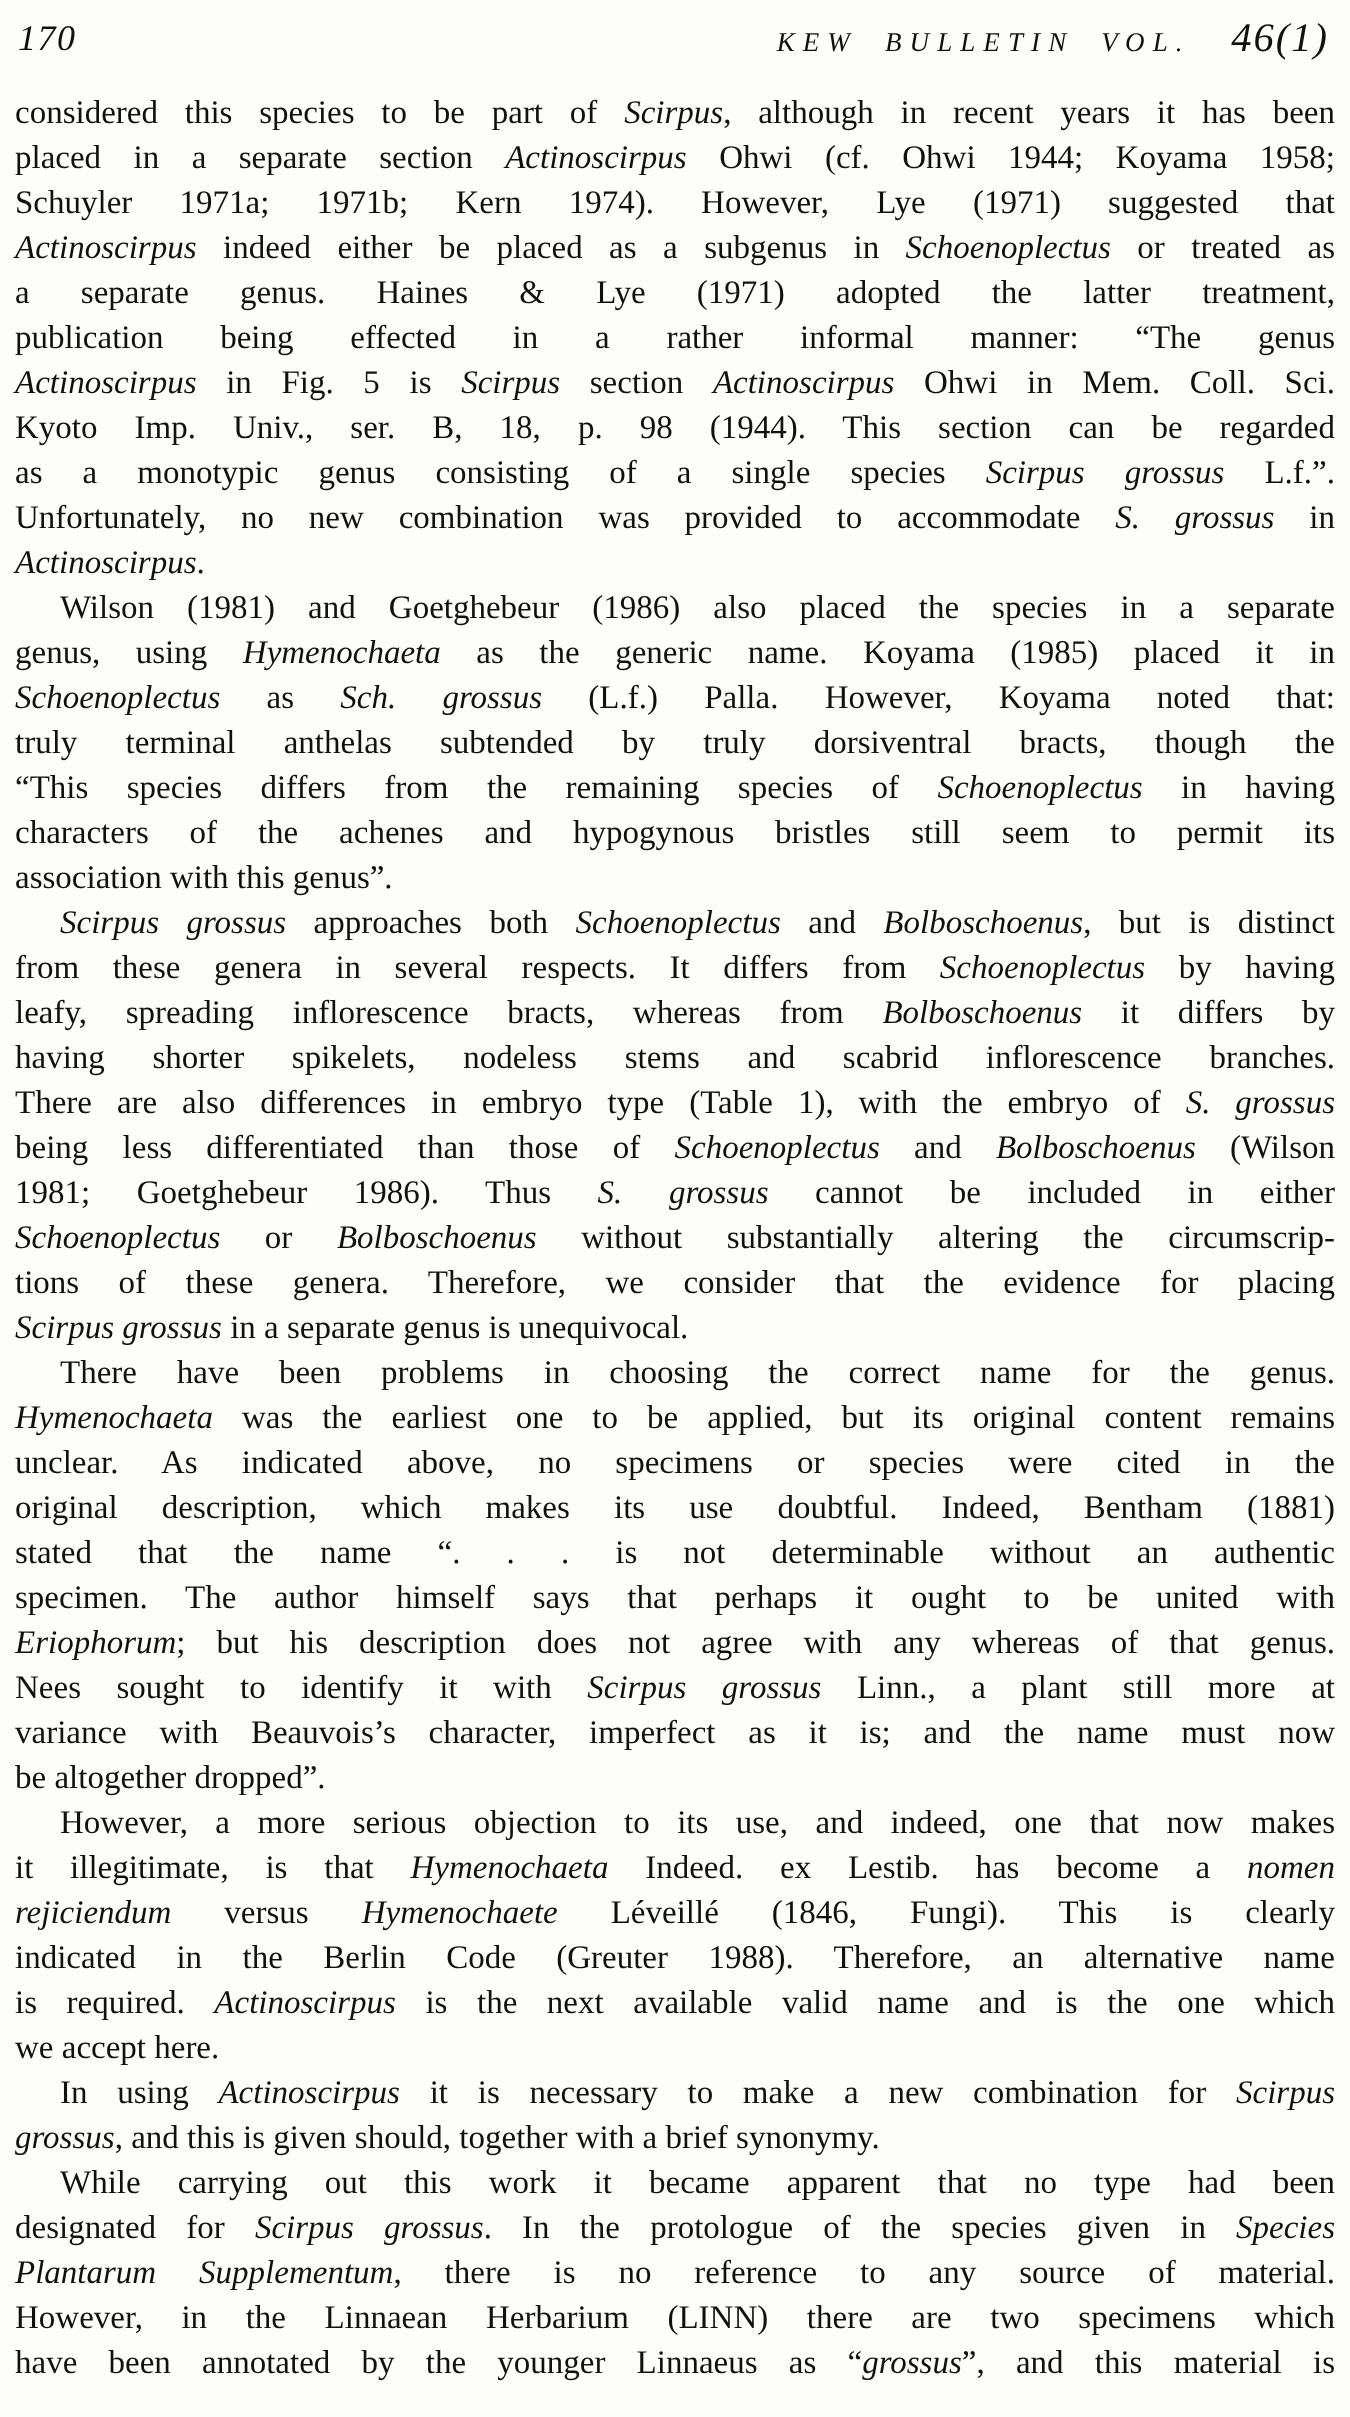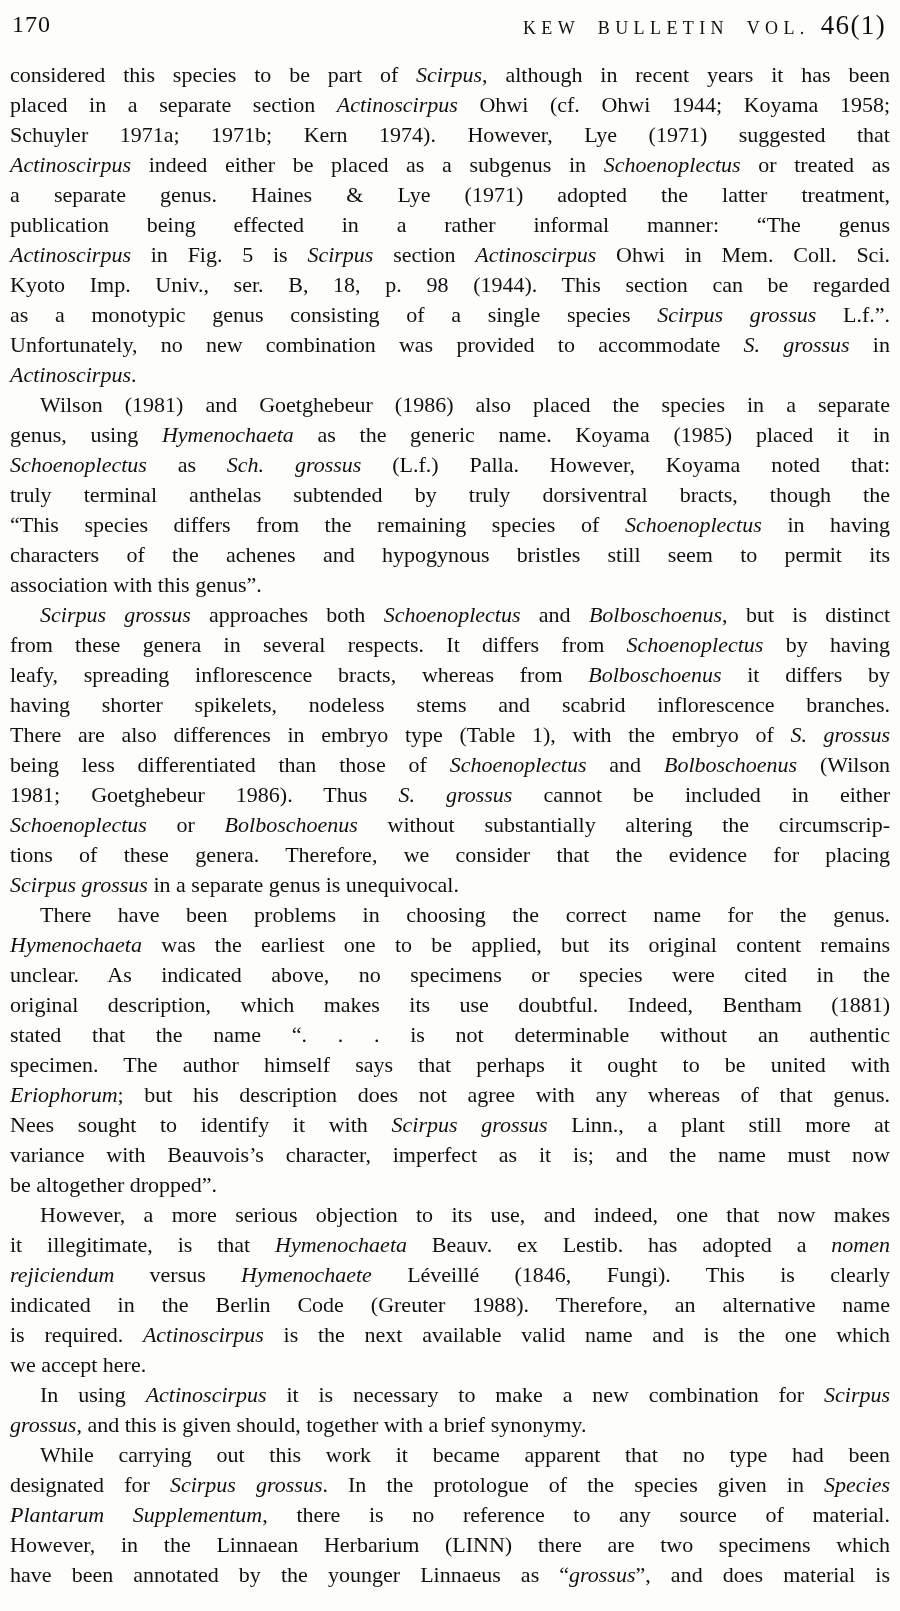--- a/index.html
+++ b/index.html
@@ -12,38 +12,39 @@
     overflow: hidden;
   }
   .page {
     position: relative;
     width: 900px;
     height: 1611px;
   }
   .page-header {
     display: flex;
     justify-content: space-between;
-    align-items: flex-start;
+    align-items: flex-end;
     padding: 10px 14px 0 12px;
+    font-style: italic;
   }
   .page-num {
     font-size: 24px;
     line-height: 29px;
     letter-spacing: 1px;
   }
   .header-right { white-space: nowrap; }
   .journal {
     font-size: 18px;
     letter-spacing: 0.30em;
     word-spacing: 0.45em;
   }
   .volume {
     font-size: 27px;
     letter-spacing: 0.05em;
-    margin-left: 7px;
+    margin-left: 23px;
   }
   .page-body {
     margin: 19px 20px 0 10px;
     width: 880px;
   }
   .line {
     font-size: 22px;
     line-height: 30px;
     text-align: justify;
     text-align-last: justify;
@@ -109,31 +110,31 @@
         <div class="line"><span>original description, which makes its use doubtful. Indeed, Bentham (1881)</span></div>
         <div class="line"><span>stated that the name “. . . is not determinable without an authentic</span></div>
         <div class="line"><span>specimen. The author himself says that perhaps it ought to be united with</span></div>
         <div class="line"><i>Eriophorum</i><span>; but his description does not agree with any whereas of that genus.</span></div>
         <div class="line"><span>Nees sought to identify it with </span><i>Scirpus grossus</i><span> Linn., a plant still more at</span></div>
         <div class="line"><span>variance with Beauvois’s character, imperfect as it is; and the name must now</span></div>
         <div class="line no-just"><span>be altogether dropped”.</span></div>
       </div>
       <div>
         <div class="line indent"><span>However, a more serious objection to its use, and indeed, one that now makes</span></div>
-        <div class="line"><span>it illegitimate, is that </span><i>Hymenochaeta</i><span> Beauv. ex Lestib. has adopted a </span><i>nomen</i></div>
+        <div class="line"><span>it illegitimate, is that </span><i>Hymenochaeta</i><span> Indeed. ex Lestib. has become a </span><i>nomen</i></div>
         <div class="line"><i>rejiciendum</i><span> versus </span><i>Hymenochaete</i><span> Léveillé (1846, Fungi). This is clearly</span></div>
         <div class="line"><span>indicated in the Berlin Code (Greuter 1988). Therefore, an alternative name</span></div>
         <div class="line"><span>is required. </span><i>Actinoscirpus</i><span> is the next available valid name and is the one which</span></div>
         <div class="line no-just"><span>we accept here.</span></div>
       </div>
       <div>
         <div class="line indent"><span>In using </span><i>Actinoscirpus</i><span> it is necessary to make a new combination for </span><i>Scirpus</i></div>
         <div class="line no-just"><i>grossus</i><span>, and this is given should, together with a brief synonymy.</span></div>
       </div>
       <div>
         <div class="line indent"><span>While carrying out this work it became apparent that no type had been</span></div>
         <div class="line"><span>designated for </span><i>Scirpus grossus</i><span>. In the protologue of the species given in </span><i>Species</i></div>
         <div class="line"><i>Plantarum Supplementum</i><span>, there is no reference to any source of material.</span></div>
         <div class="line"><span>However, in the Linnaean Herbarium (LINN) there are two specimens which</span></div>
-        <div class="line"><span>have been annotated by the younger Linnaeus as “</span><i>grossus</i><span>”, and does material is</span></div>
+        <div class="line"><span>have been annotated by the younger Linnaeus as “</span><i>grossus</i><span>”, and this material is</span></div>
       </div>
     </div>
 </div>
 
 </body></html>

